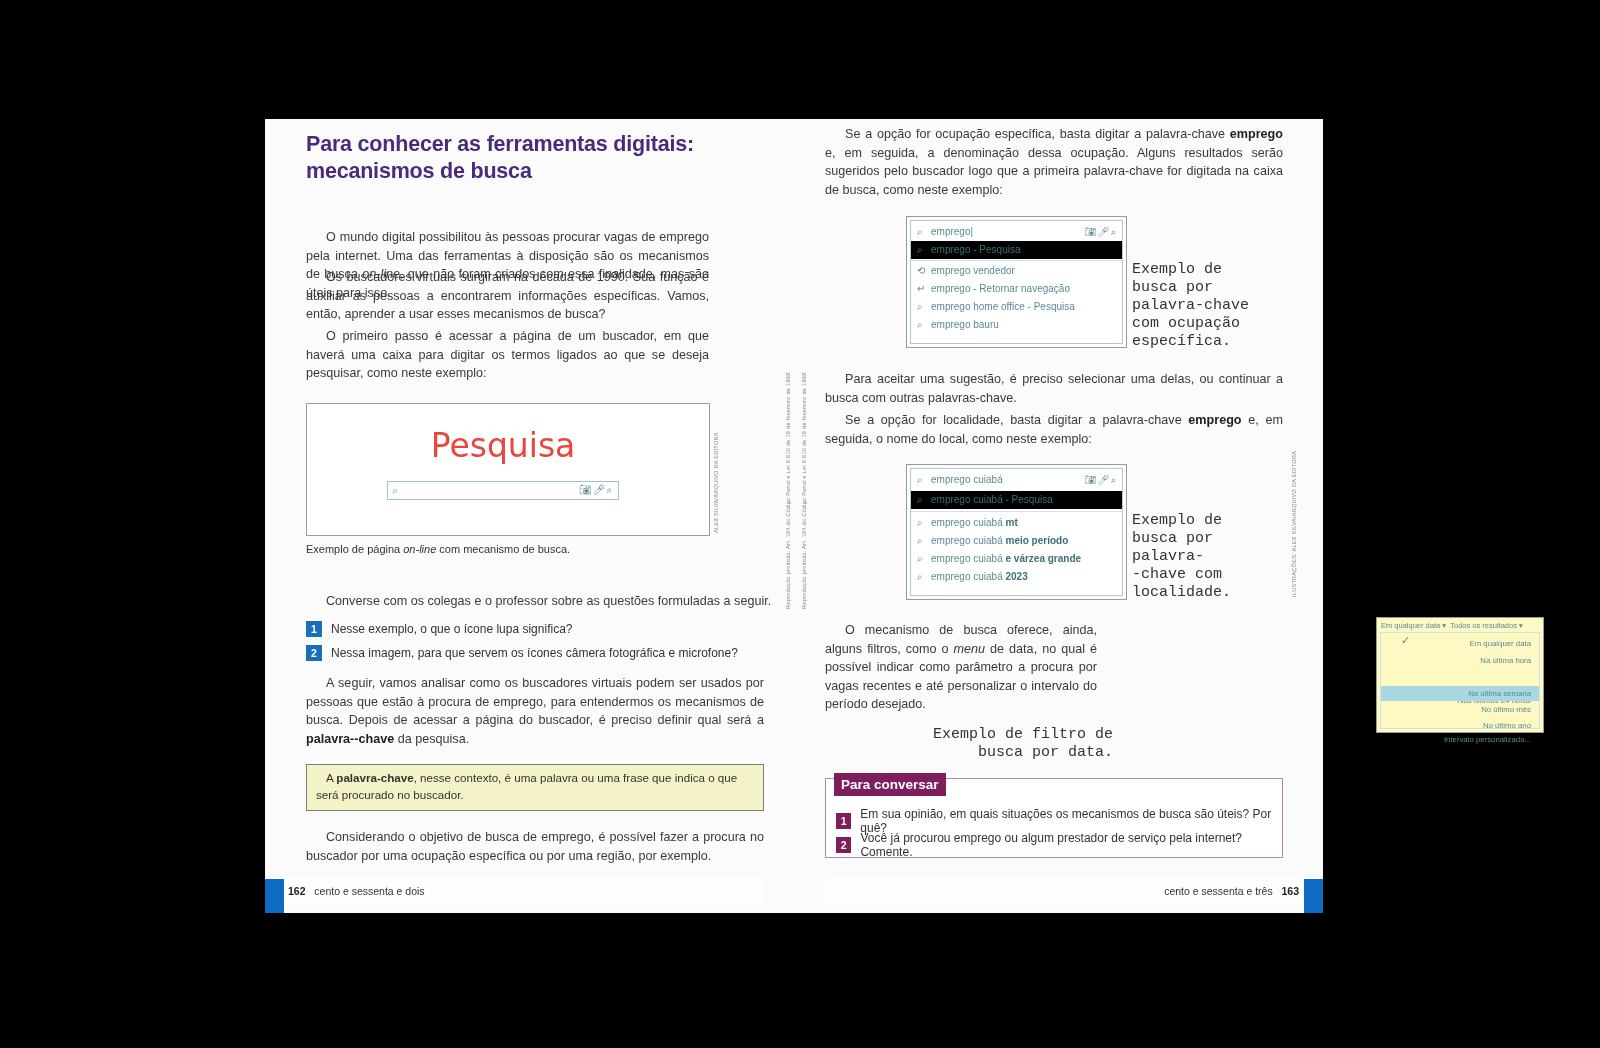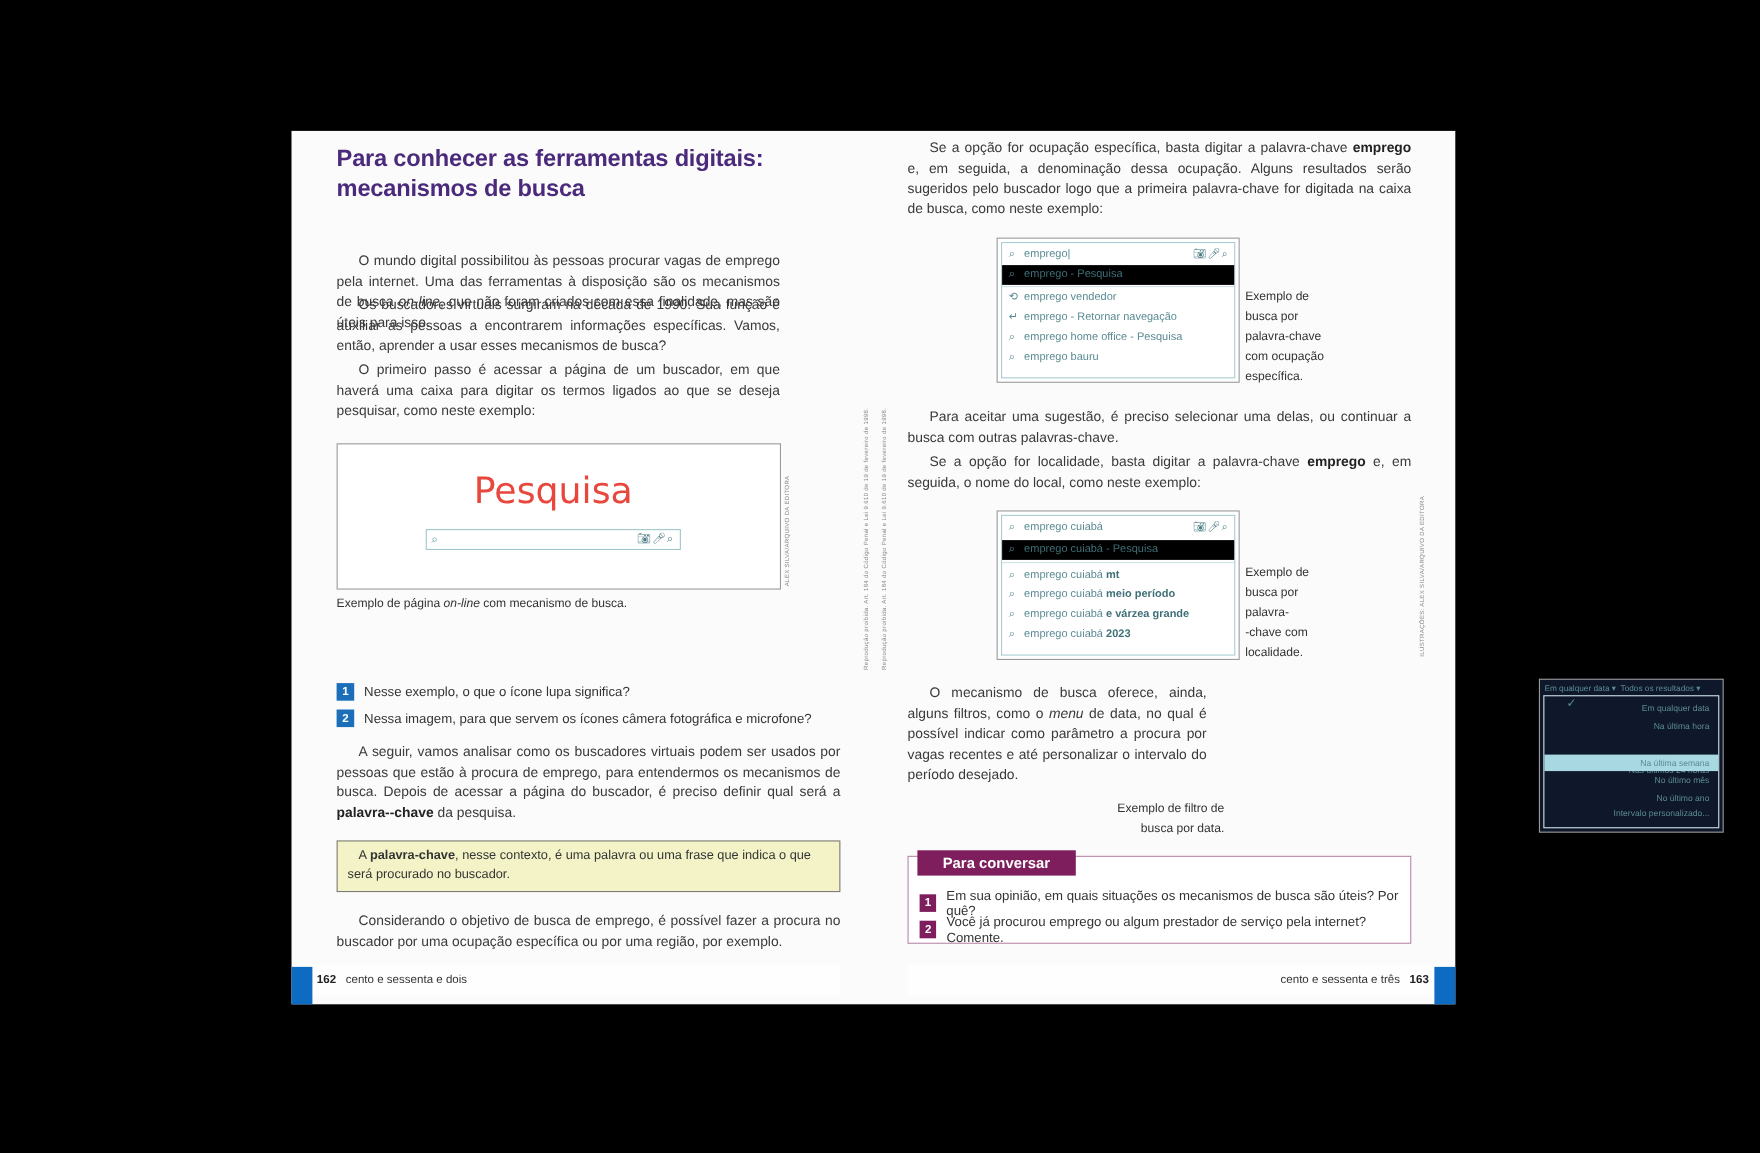--- a/index.html
+++ b/index.html
@@ -41,32 +41,32 @@
   
   .sfig { position: absolute; border: 1.5px solid #9a9a9a; background: #fff; padding: 3px; }
   .sfig-inner { position: relative; width: 100%; height: 100%; border: 1px solid #a9cdd3; }
   .sfig-row { position: absolute; left: 0; right: 0; height: 18px; font-family: "Liberation Sans", sans-serif; font-size: 10px; color: #5b8b93; line-height: 18px; padding-left: 6px; white-space: nowrap; }
   .sfig-row .ic { display: inline-block; width: 14px; color: #5b8b93; font-size: 10px; }
   .sfig-row.sel { background: #000000; color: #3f6f77; }
   .sfig-row b { color: #3f6f77; }
   .sfig-sep { position: absolute; left: 0; right: 0; height: 1px; background: #cfe3e6; }
   .sfig-top-icons { position: absolute; right: 5px; font-size: 9.5px; color: #4d7d85; letter-spacing: 1px; line-height: 18px; }
 
-  .sidecap { position: absolute; font-family: Liberation Sans, sans-serif; font-size: 11px; line-height: 18px; color: #333; }
+  .sidecap { position: absolute; font-family: Liberation Mono, monospace; font-size: 15px; line-height: 18px; color: #333; }
 
   
-  .dfig { position: absolute; left: 614px; top: 498px; width: 168px; height: 140px; border: 1.5px solid #9a9a9a; background: #0f172a; padding: 3px; }
+  .dfig { position: absolute; left: 591px; top: 498px; width: 168px; height: 116px; border: 1.5px solid #9a9a9a; background: #fef9c3; padding: 3px; }
   .dfig-head { position: absolute; left: 4px; top: 3px; font-family: "Liberation Sans", sans-serif; font-size: 7.5px; color: #5b8b93; white-space: nowrap; }
   .dfig-inner { position: absolute; left: 3px; right: 3px; top: 14px; bottom: 3px; border: 1px solid #cfe3e6; }
   .dfig-row { position: absolute; left: 0; right: 0; height: 15px; font-family: "Liberation Sans", sans-serif; font-size: 7.8px; color: #5b8b93; line-height: 15px; text-align: right; padding-right: 8px; white-space: nowrap; }
   .dfig-row.sel { background: #a8d9e2; }
   .dfig-check { position: absolute; left: 20px; top: 4px; font-size: 11px; color: #5b8b93; }
 
   .conv-box { position: absolute; left: 40px; top: 659px; width: 458px; height: 80px; border: 1.5px solid #b887ab; background: #fff; }
-  .conv-title { position: absolute; left: 8px; top: -6px; height: 23px; padding: 0 23px; background: #7e1e5d; color: #fff; font-family: "Liberation Sans", sans-serif; font-weight: bold; font-size: 13.5px; line-height: 23px; }
+  .conv-title { position: absolute; left: 8px; top: -6px; height: 23px; padding: 0 7px; background: #7e1e5d; color: #fff; font-family: "Liberation Sans", sans-serif; font-weight: bold; font-size: 13.5px; line-height: 23px; }
 </style>
 </head>
 <body>
 
 <div class="spread">
 
   <div class="page page-left">
     <h1 class="title">Para conhecer as ferramentas digitais: mecanismos de busca</h1>
 
     <p class="para" style="left:41px; top:73px; width:403px;margin-top:36px;"><span>O mundo digital possibilitou às pessoas procurar vagas de emprego pela internet. Uma das ferramentas à disposição são os mecanismos de busca </span><i>on-line</i><span>, que não foram criados com essa finalidade, mas são úteis para isso.</span></p>
@@ -79,20 +79,21 @@
       </div>
       <div class="searchbox">
         <span class="sb-icon-left">⌕</span>
         <span class="sb-icons-right"><span>📷︎</span><span>🎤︎</span><span>⌕</span></span>
       </div>
     </div>
     <div class="vert-credit" style="left:448px; top:286px; height:128px;">ALEX SILVA/ARQUIVO DA EDITORA</div>
 
     <div class="caption" style="left:41px; top:421px;"><span>Exemplo de página </span><i>on-line</i><span> com mecanismo de busca.</span></div>
 
+    <p class="para" style="left:41px; top:473px; width:470px; text-align:left;">Converse com os colegas e o professor sobre as questões formuladas a seguir.</p>
 
     <div class="q-item" style="top:502px;">
       <span class="q-num">1</span>
       <span>Nesse exemplo, o que o ícone lupa significa?</span>
     </div>
     <div class="q-item" style="top:526px;">
       <span class="q-num">2</span>
       <span>Nessa imagem, para que servem os ícones câmera fotográfica e microfone?</span>
     </div>
 

